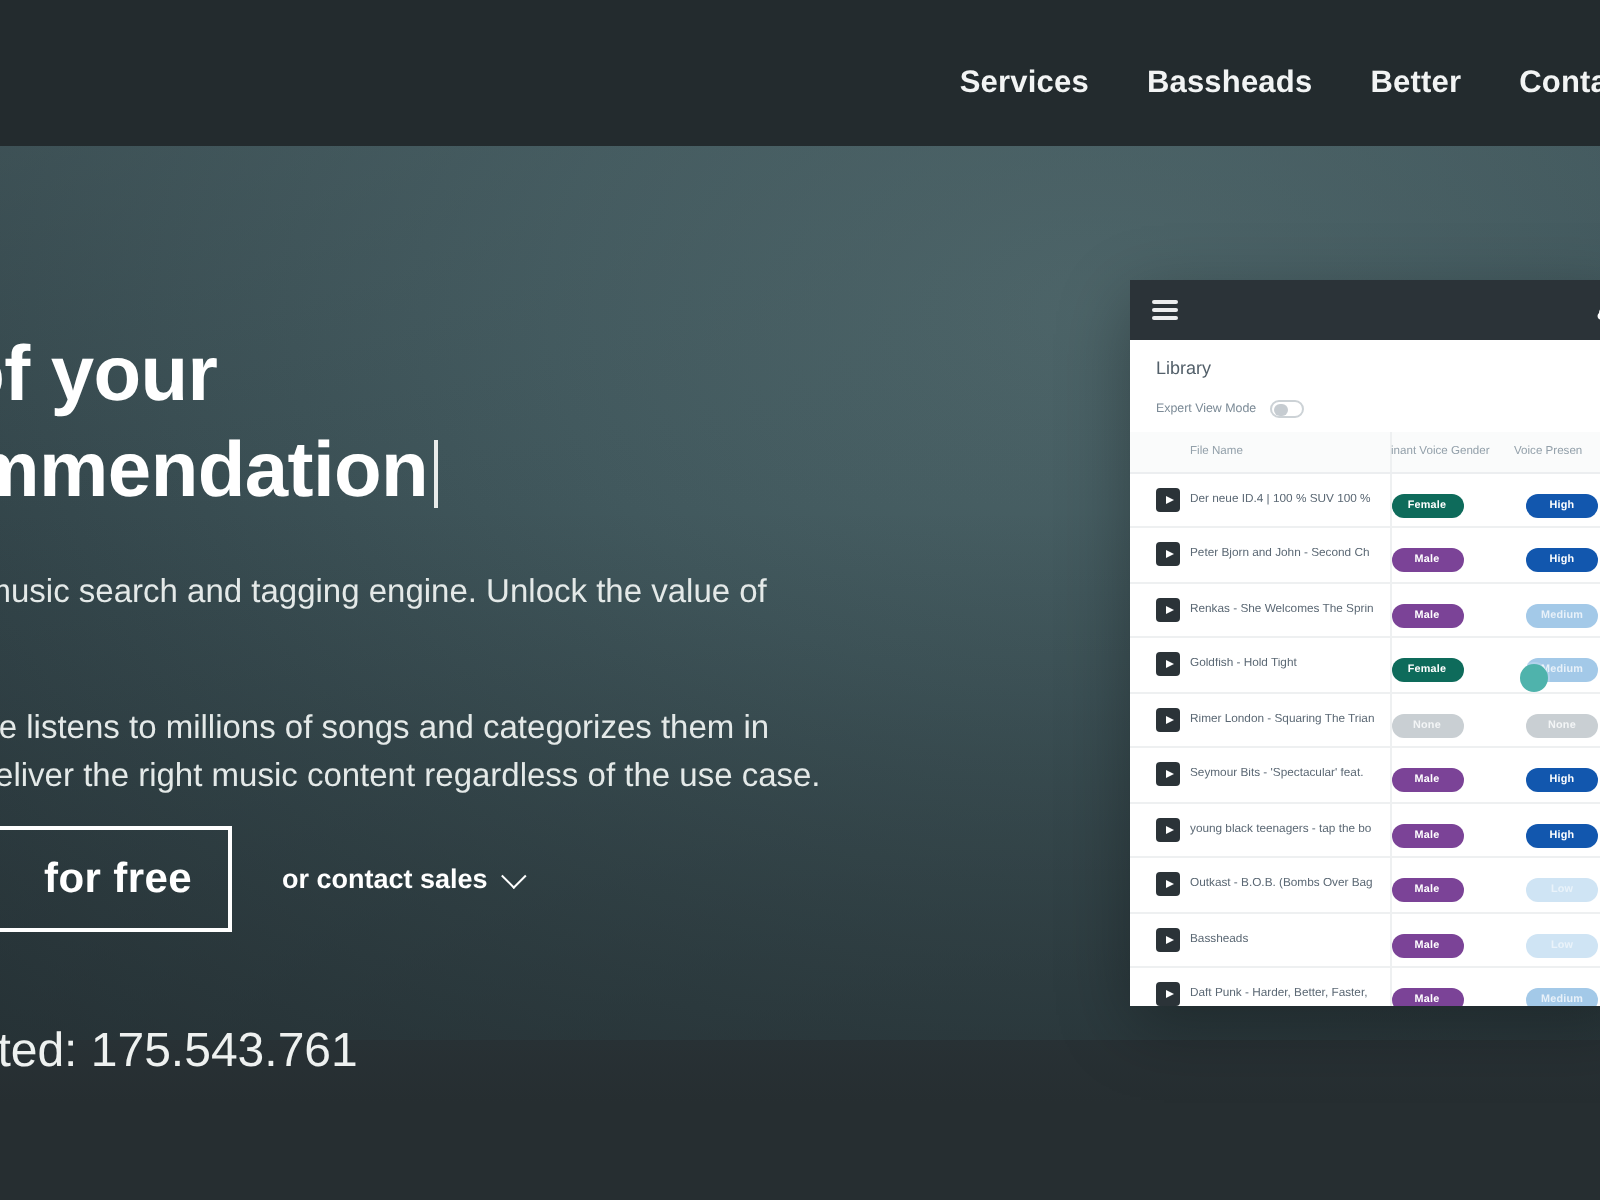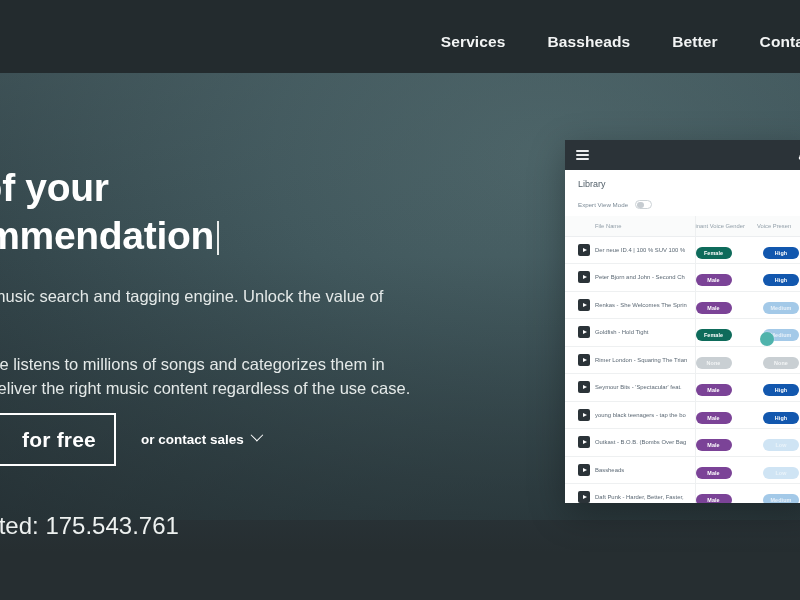--- a/index.html
+++ b/index.html
@@ -29,21 +29,21 @@
     background:linear-gradient(180deg,#283135 0%, #262e31 40%, #262e31 100%);
   }
 
   
   .topnav {
     position:absolute; left:0; top:0; width:800px; height:73px;
     background:#232b2e; z-index:6;
   }
   .nav-links {
     position:absolute; right:0; top:33px;
-    display:flex; align-items:center; gap:42px;
+    display:flex; align-items:center; gap:29px;
     padding-right:0;
   }
   .nav-link {
     color:#f2f4f4; font-size:15.5px; font-weight:700;
     letter-spacing:0.1px; white-space:nowrap; cursor:pointer;
   }
   .nav-link.clipped { margin-right:-18px; }
 
   
   .hero { position:absolute; left:0; top:0; width:560px; height:600px; z-index:4; }
@@ -71,21 +71,21 @@
     display:flex; align-items:center;
   }
   .cta-btn {
     width:222px; height:53px;
     border:2px solid #ffffff; background:transparent;
     color:#ffffff; font-size:21px; font-weight:700;
     display:flex; align-items:center; justify-content:flex-end;
     padding-right:18px; cursor:pointer; letter-spacing:0.2px;
   }
   .cta-secondary {
-    margin-left:25px; display:flex; gap:7px;
+    margin-left:25px; display:flex; align-items:center; gap:7px;
     color:#ffffff; font-size:13.5px; font-weight:700; cursor:pointer;
   }
   .chev {
     width:9px; height:9px; border-right:1.6px solid #ffffff;
     border-bottom:1.6px solid #ffffff; transform:rotate(45deg) translateY(-2px);
   }
 
   
   .stats {
     position:absolute; left:-92px; top:512px;

